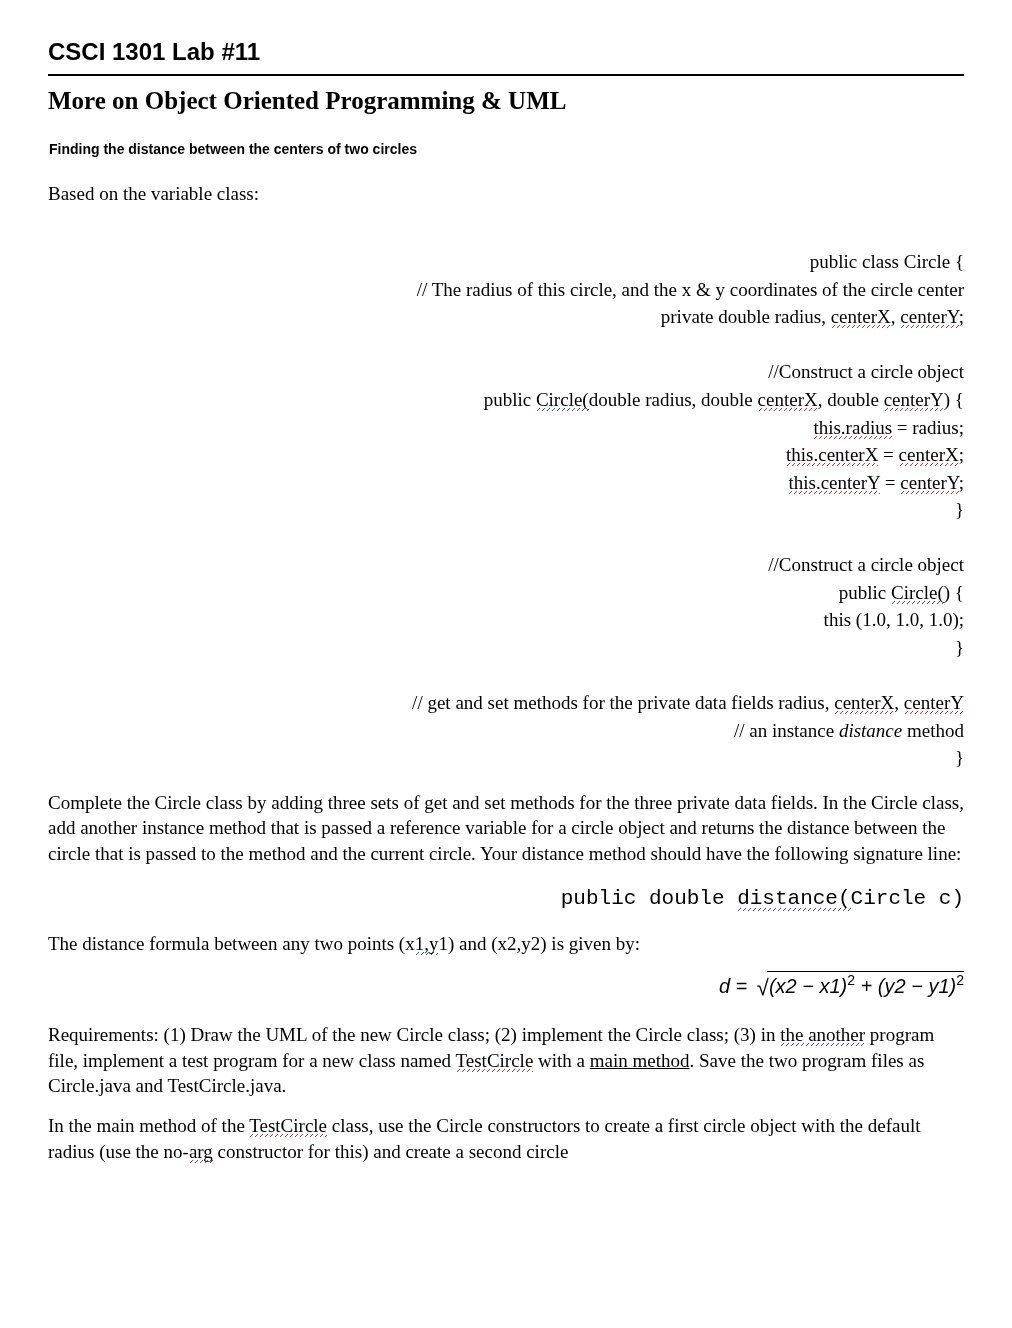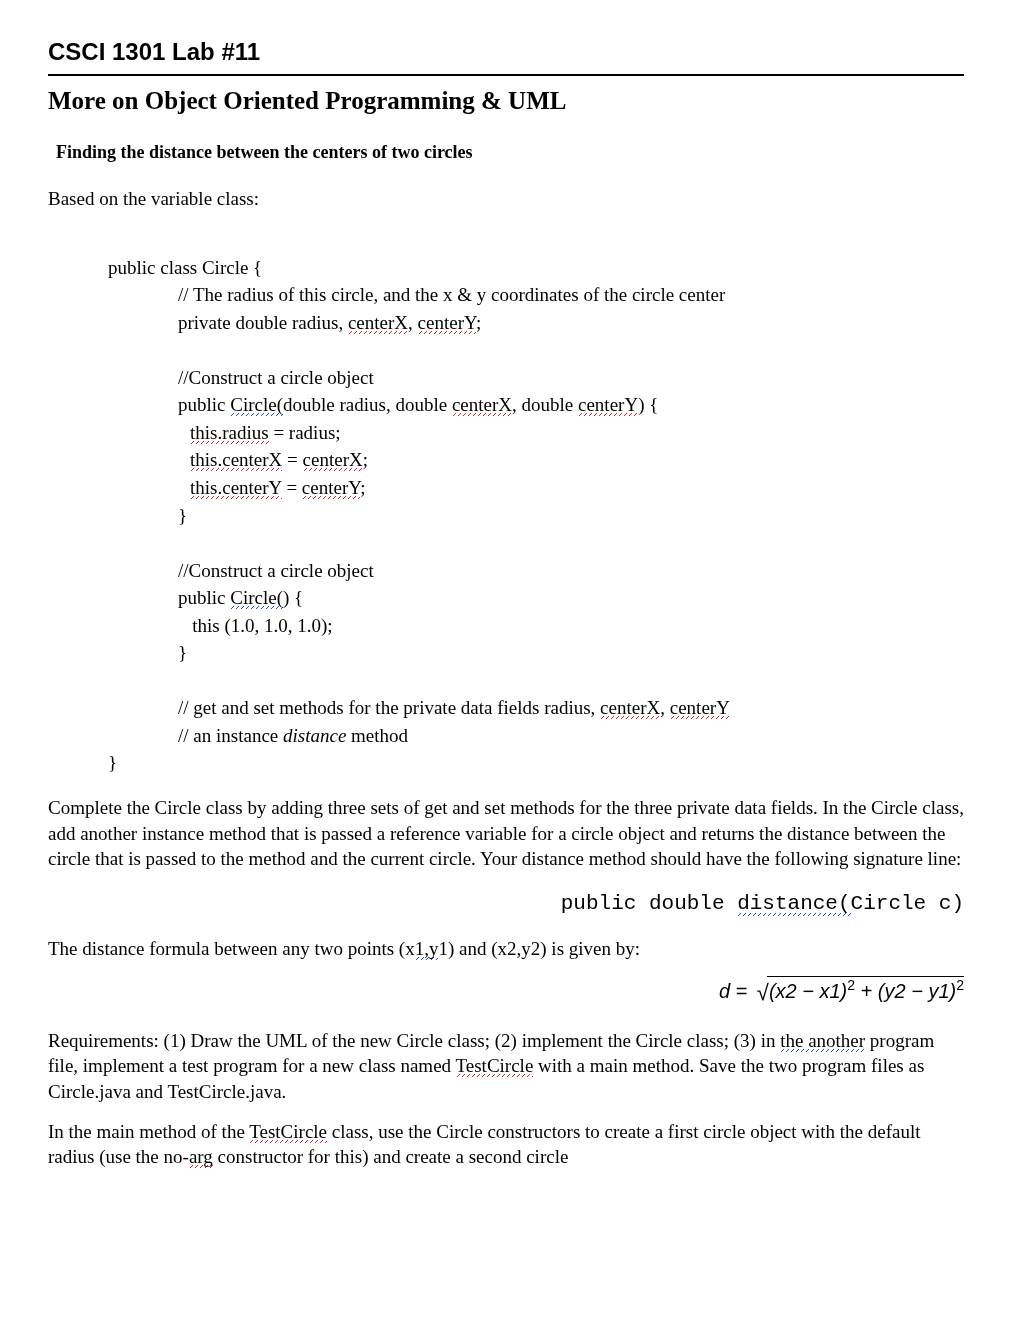--- a/index.html
+++ b/index.html
@@ -25,49 +25,50 @@
     margin: 4px 0 8px 0;
   }
   .subtitle {
     font-family: Liberation Serif, serif;
     font-weight: bold;
     font-size: 25px;
     text-align: left;
     margin: 6px 0 18px 0;
   }
   .section-heading {
-    font-family: Liberation Serif, serif;
+    font-family: Liberation Sans, sans-serif;
     font-weight: bold;
-    font-size: 18px;
-    margin: 22px 0 22px 8px;
+    font-size: 14px;
+    margin: 22px 0 22px 1px;
   }
   p { margin: 0 0 14px 0; }
   .code-block {
     margin: 10px 0 18px 60px;
     font-family: "Times New Roman", Times, serif;
     white-space: pre;
     line-height: 1.45;
+    text-align: right;
   }
   .indent1 { padding-left: 70px; display:inline-block; }
   .indent2 { padding-left: 82px; display:inline-block; }
   .squiggle-red {
     background-image: linear-gradient(135deg, transparent 0, transparent 40%, #d4212a 40%, #d4212a 60%, transparent 60%, transparent 100%);
     background-size: 5px 3px;
     background-repeat: repeat-x;
     background-position: 0 100%;
     padding-bottom: 1px;
   }
   .squiggle-blue {
     background-image: linear-gradient(135deg, transparent 0, transparent 40%, #1a4fd6 40%, #1a4fd6 60%, transparent 60%, transparent 100%);
     background-size: 5px 3px;
     background-repeat: repeat-x;
     background-position: 0 100%;
     padding-bottom: 1px;
   }
-  .underline { }
+  .underline { text-decoration: underline; }
   .italic { font-style: italic; }
   .sig-line {
     text-align: right;
     font-family: Liberation Mono, monospace;
     font-size: 21px;
     margin: 18px 0 18px 0;
   }
   .formula {
     text-align: right;
     font-family: Liberation Sans, sans-serif;

